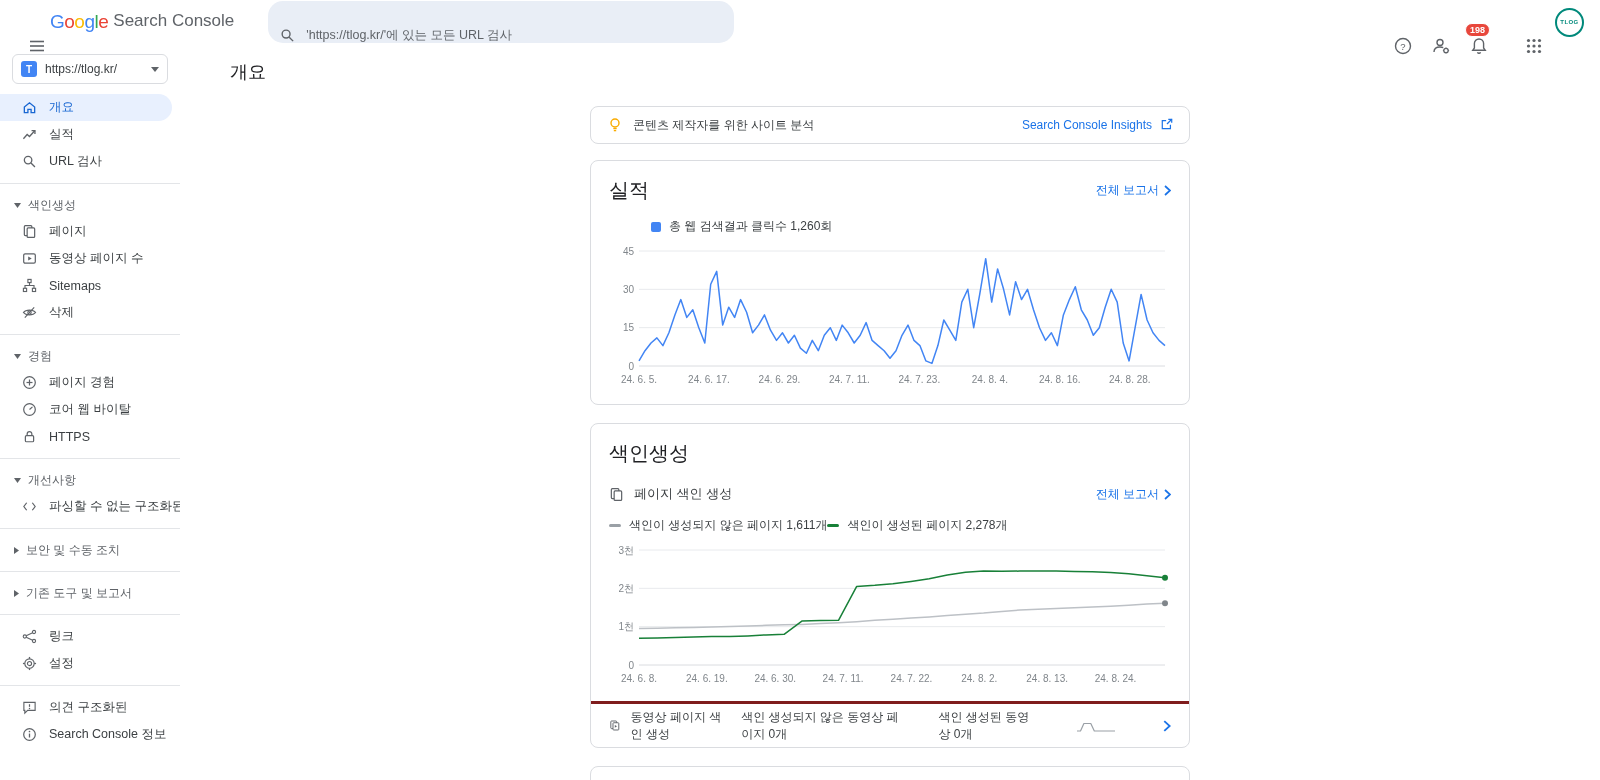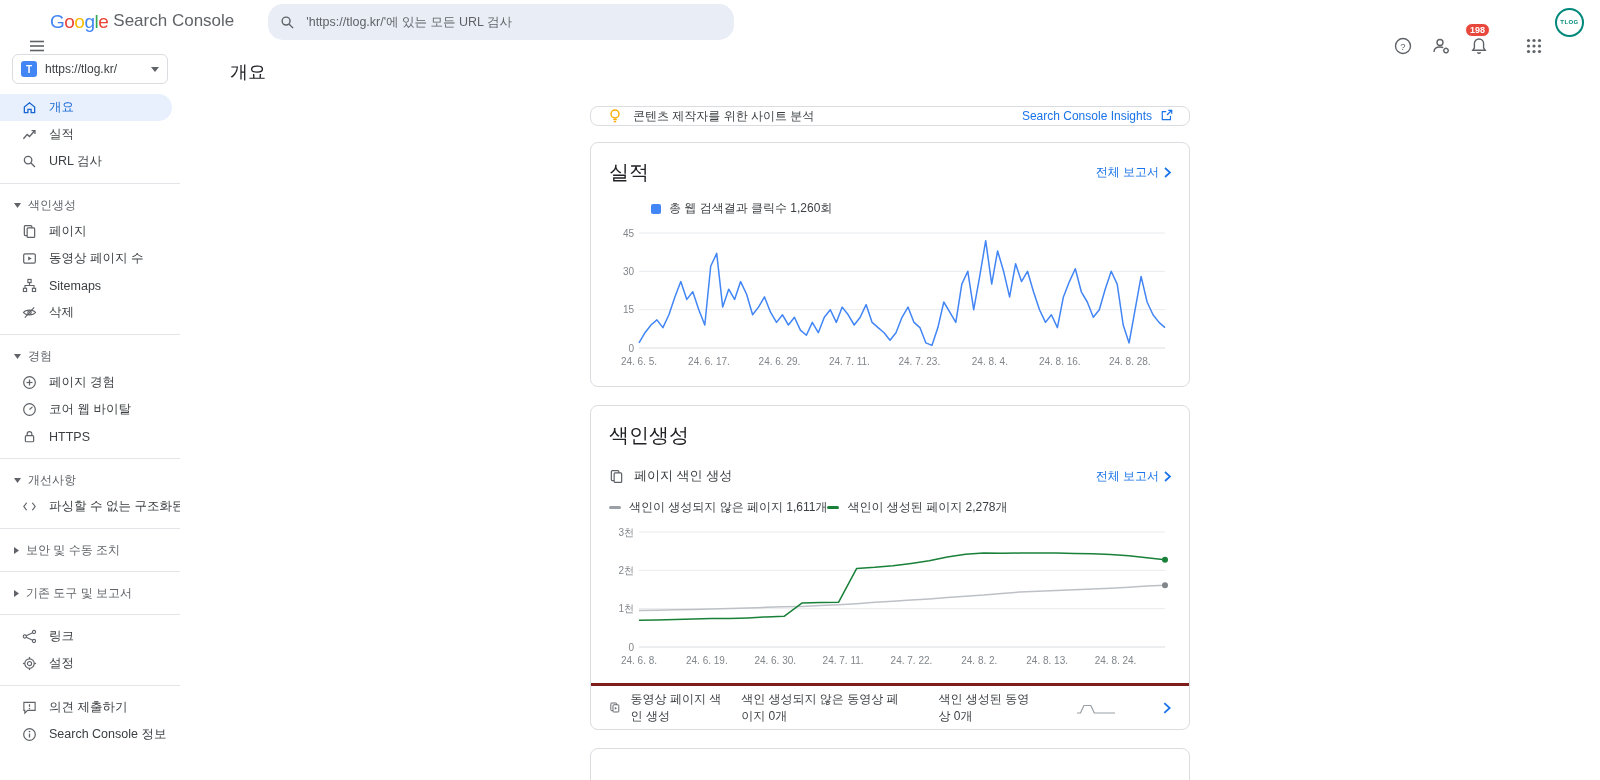--- a/index.html
+++ b/index.html
@@ -5,21 +5,21 @@
   html,body{margin:0;padding:0;width:1600px;height:780px;overflow:hidden;background:#fff;
     font-family:"Liberation Sans","DejaVu Sans",sans-serif;color:#202124;}
   *{box-sizing:border-box;}
 
   
   .topbar{height:44px;display:flex;align-items:center;padding:0 10px;background:#fff;position:relative;z-index:5;}
   .icon-btn{width:36px;height:36px;border-radius:50%;display:flex;align-items:center;justify-content:flex-end;cursor:pointer;position:relative;flex:none;margin-top:47px;}
   .logo{display:flex;align-items:flex-start;margin-left:4px;cursor:pointer;white-space:nowrap;}
   .logo-google{font-size:19px;font-weight:500;letter-spacing:-0.5px;}
   .logo-product{font-size:17px;color:#5f6368;margin-left:5px;}
-  .searchbar{margin-left:34px;width:466px;height:36px;background:#e9eef6;border-radius:15px;display:flex;align-items:center;padding:0 12px;gap:9px;}
+  .searchbar{margin-left:34px;width:466px;height:42px;background:#e9eef6;border-radius:15px;display:flex;align-items:flex-end;padding:0 12px;gap:9px;}
   .searchbar input{flex:1;border:none;background:transparent;outline:none;font-size:12.5px;color:#5f6368;font-family:inherit;}
   .topbar-right{margin-left:auto;display:flex;align-items:center;gap:2px;padding-right:6px;}
   .badge{position:absolute;top:-5px;left:12px;background:#e8473c;color:#fff;font-size:9px;font-weight:700;
     border-radius:8px;padding:1px 4px;line-height:10px;border:1px solid #fff;}
   .apps-gap{margin-left:16px;}
   .avatar{width:29px;height:29px;border-radius:50%;border:2px solid #00897b;color:#00897b;display:flex;align-items:center;justify-content:center;
     font-size:6px;font-weight:700;letter-spacing:.4px;margin-left:10px;cursor:pointer;flex:none;background:#fff;}
 
   
   .shell{display:flex;height:736px;overflow:hidden;}
@@ -37,21 +37,21 @@
   .nav-item svg{flex:none;}
   .nav-item.selected{background:#e8f0fe;color:#1967d2;font-weight:500;}
   .group-header{height:26px;display:flex;align-items:center;padding-left:14px;gap:7px;color:#5f6368;font-size:12px;cursor:pointer;white-space:nowrap;}
   .divider{height:1px;background:#e3e5e8;margin:8px 0;}
 
   
   .main{flex:1;overflow:hidden;background:#fff;}
   .page-title{margin:16px 0 0 50px;font-size:18px;color:#202124;}
   .cards{width:600px;margin:22px auto 0 auto;}
   .card{background:#fff;border:1px solid #dadce0;border-radius:8px;}
-  .banner{height:20px;display:flex;align-items:center;padding:0 16px;gap:10px;font-size:12px;color:#3c4043;margin-bottom:16px;}
+  .banner{height:38px;display:flex;align-items:center;padding:0 16px;gap:10px;font-size:12px;color:#3c4043;margin-bottom:16px;}
   .banner-link{margin-left:auto;color:#1a73e8;font-weight:500;font-size:12px;display:flex;align-items:flex-start;gap:9px;cursor:pointer;text-decoration:none;white-space:nowrap;}
   .card-body{padding:16px 18px 12px 18px;}
   .card-head{display:flex;align-items:center;}
   .card-title{font-size:20px;color:#202124;}
   .report-link{margin-left:auto;color:#1a73e8;font-size:12px;font-weight:500;display:flex;align-items:center;gap:5px;cursor:pointer;white-space:nowrap;}
   .legend-row{display:flex;align-items:center;gap:8px;margin-top:14px;font-size:12px;color:#3c4043;padding-left:42px;}
   .chip{width:10px;height:10px;border-radius:2px;background:#4285f4;flex:none;}
   .dash{width:12px;height:3px;border-radius:2px;flex:none;}
   .dash.gray{background:#9aa0a6;}
   .dash.green{background:#188038;}
@@ -306,21 +306,21 @@
       </div>
 
       <div class="divider"></div>
 
       <div class="nav-item">
         <svg width="15" height="15" viewBox="0 0 16 16">
           <path d="M2 2.5 H14 V11 H6 L3 14 V11 H2 Z" fill="none" stroke="#5f6368" stroke-width="1.2"></path>
           <line x1="8" y1="4.5" x2="8" y2="7.3" stroke="#5f6368" stroke-width="1.3"></line>
           <circle cx="8" cy="9" r="0.8" fill="#5f6368"></circle>
         </svg>
-        <span>의견 제출하기</span>
+        <span>의견 구조화된</span>
       </div>
       <div class="nav-item">
         <svg width="15" height="15" viewBox="0 0 16 16">
           <circle cx="8" cy="8" r="6.2" fill="none" stroke="#5f6368" stroke-width="1.3"></circle>
           <line x1="8" y1="7" x2="8" y2="11.2" stroke="#5f6368" stroke-width="1.4"></line>
           <circle cx="8" cy="4.8" r="0.9" fill="#5f6368"></circle>
         </svg>
         <span>Search Console 정보</span>
       </div>
     </div>

